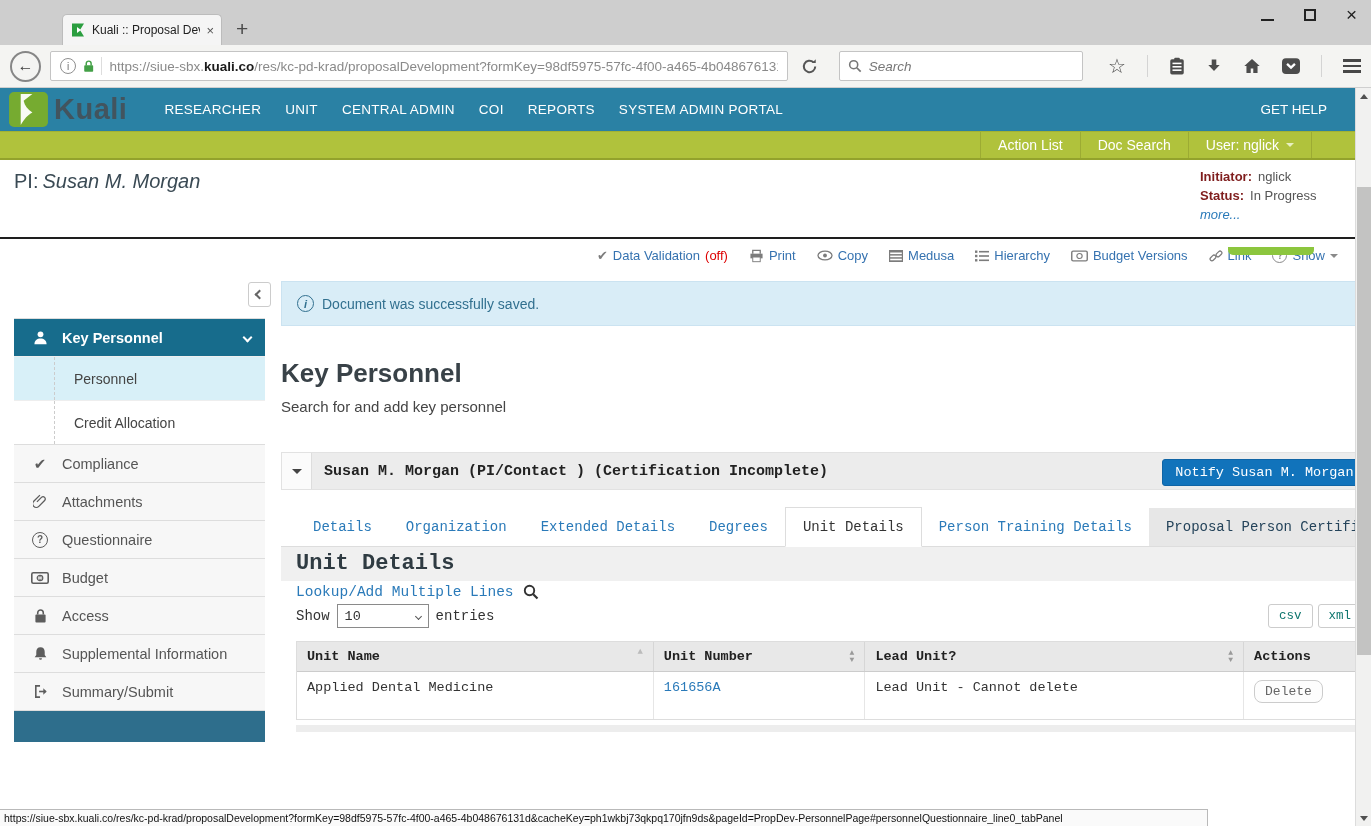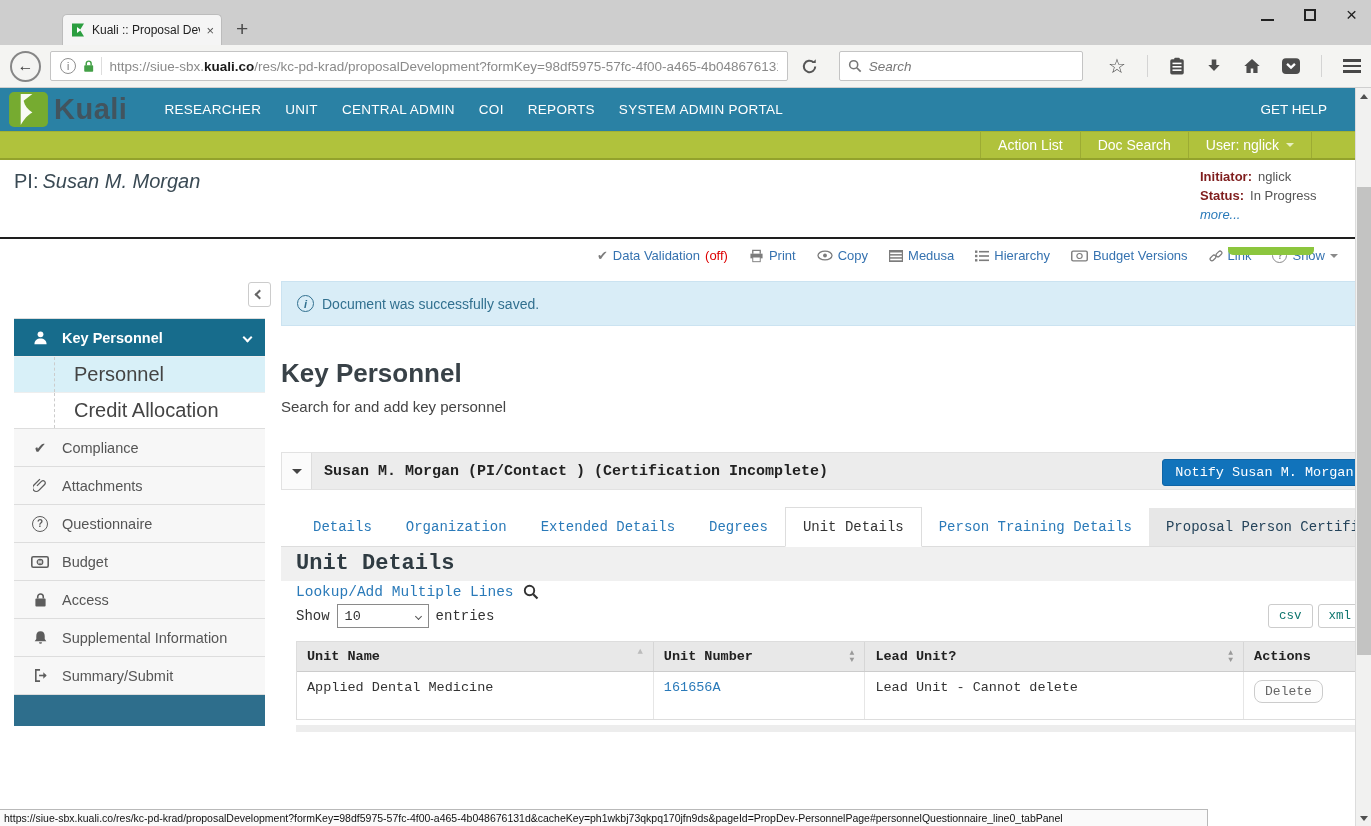--- a/index.html
+++ b/index.html
@@ -86,22 +86,22 @@
   .chev.right { transform:rotate(-45deg); }
   .chev.down  { transform:rotate(45deg); }
   .chev.left  { transform:rotate(135deg); }
   .chev.white { border-color:#fff; }
   .menu-item { height:38px; display:flex; align-items:center; gap:13px; padding:0 14px 0 17px;
                background:#f7f7f7; border-top:1px solid #ddd; font-size:14.5px; color:#555; }
   .menu-item .icon { width:18px; display:flex; justify-content:center; color:#5d5d5d; flex:none; }
   .menu-item .mchev { margin-left:auto; }
   .menu-item.active { background:var(--nav_active); color:#fff; font-weight:700; }
   .menu-item.active .icon { color:#fff; }
-  .sub-item { height:36px; display:flex; align-items:center; padding-left:60px; background:#fff;
-              border-top:1px solid #eee; font-size:20px; color:#444; position:relative; }
+  .sub-item { height:44px; display:flex; align-items:center; padding-left:60px; background:#fff;
+              border-top:1px solid #eee; font-size:14px; color:#444; position:relative; }
   .sub-item::before { content:""; position:absolute; left:40px; top:0; bottom:0; border-left:1px dashed #ccc; }
   .sub-item.current { background:#d8f0f8; }
   .sidebar-dark { height:32px; background:#2e6e8c; border-top:1px solid #ddd; }
 
   .main { flex:1; margin-left:16px; margin-right:20px; }
   .alert { margin-top:9px; background:var(--alert_bg); border:1px solid #cbe3f1; padding:13px 15px;
            display:flex; align-items:center; font-size:14px; color:var(--alert_text); }
   .info-i { width:17px; height:17px; border:1.5px solid var(--alert_text); border-radius:50%; flex:none;
             display:flex; align-items:center; justify-content:center; font-size:11px; font-weight:700;
             font-style:italic; margin-right:8px; }

